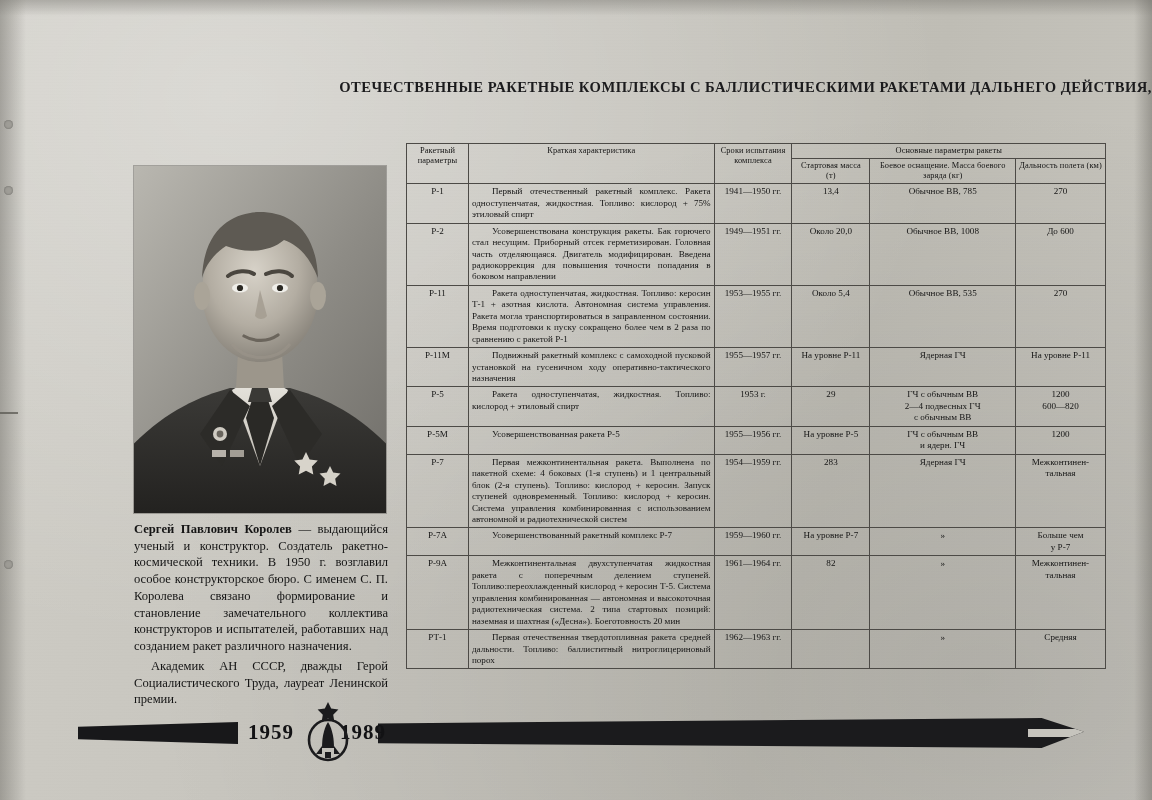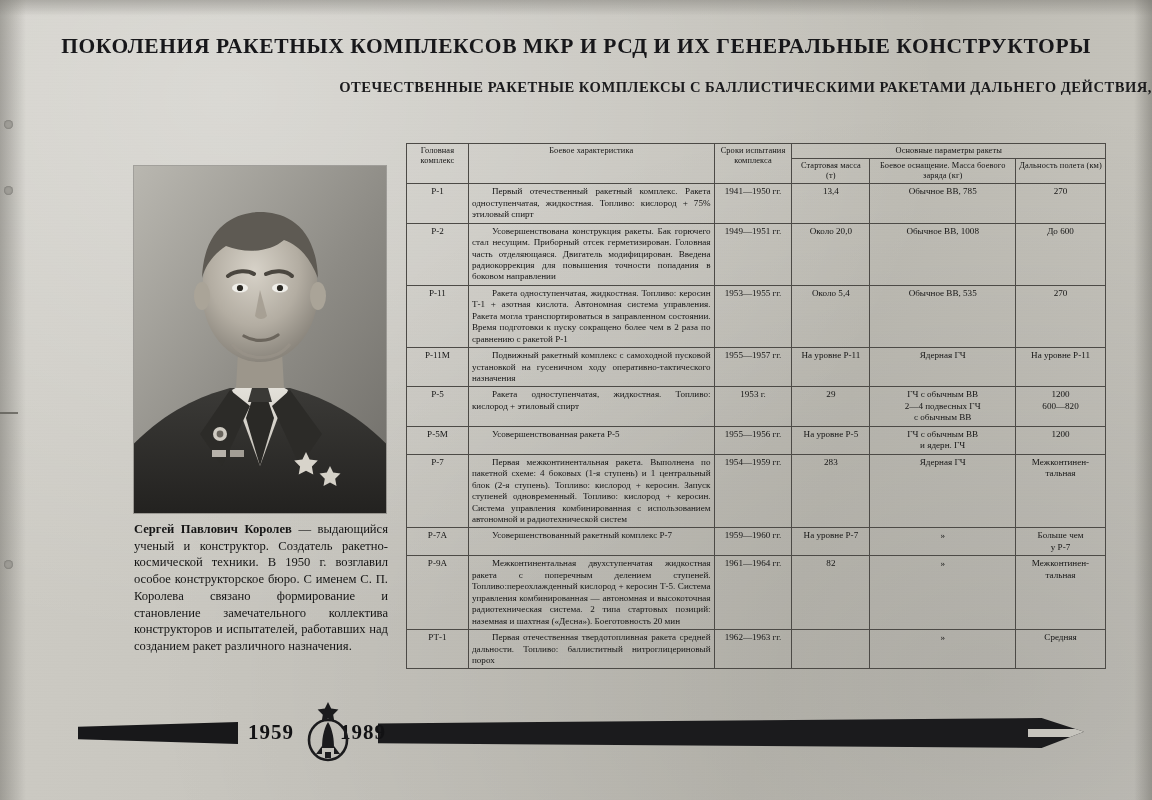--- a/index.html
+++ b/index.html
@@ -216,21 +216,20 @@
 <div class="page">
   <div class="grain"></div>
   <div class="edge-left"></div>
   <div class="edge-top"></div>
   <div class="edge-right"></div>
   <div class="punch" style="top:120px"></div>
   <div class="punch" style="top:186px"></div>
   <div class="punch" style="top:560px"></div>
   <div class="tick-mark" style="top:412px"></div>
 
-  <div class="title-main">ПОКОЛЕНИЯ РАКЕТНЫХ КОМПЛЕКСОВ МКР И РСД И ИХ ГЕНЕРАЛЬНЫЕ КОНСТРУКТОРЫ</div>
   <div class="title-sub">
     <div>ОТЕЧЕСТВЕННЫЕ РАКЕТНЫЕ КОМПЛЕКСЫ С БАЛЛИСТИЧЕСКИМИ РАКЕТАМИ ДАЛЬНЕГО ДЕЙСТВИЯ,</div>
   </div>
 
   <div class="portrait-wrap">
     <svg class="portrait" viewBox="0 0 252 347" preserveAspectRatio="none">
       <defs>
         <linearGradient id="bgGrad" x1="0" y1="0" x2="1" y2="1">
           <stop offset="0%" stop-color="#b9b7b0"></stop>
           <stop offset="55%" stop-color="#8d8b85"></stop>
@@ -294,36 +293,37 @@
         <rect x="96" y="284" width="14" height="7" fill="#a9a49b"></rect>
       </g>
 
       <rect x="0" y="0" width="252" height="347" fill="none"></rect>
       <rect x="0" y="0" width="252" height="347" fill="url(#bgGrad)" opacity="0"></rect>
     </svg>
   </div>
 
   <div class="bio">
     <p class="first"><b>Сергей Павлович Королев</b><span> — выдающийся ученый и конструктор. Создатель ракетно-космической техники. В 1950 г. возглавил особое конструкторское бюро. С именем С. П. Королева связано формирование и становление замечательного коллектива конструкторов и испытателей, работавших над созданием ракет различного назначения.</span></p>
+    <p class="para2">Академик АН СССР, дважды Герой Социалистического Труда, лауреат Ленинской премии.</p>
   </div>
 
   <div class="table-area">
     <table class="specs">
       <colgroup>
         <col class="col-complex">
           <col class="col-char">
           <col class="col-dates">
         <col class="col-mass">
           <col class="col-warhead">
           <col class="col-range">
       </colgroup>
       <thead>
         <tr>
-          <th rowspan="2">Головная комплекс</th>
-          <th rowspan="2">Боевое характеристика</th>
+          <th rowspan="2">Ракетный параметры</th>
+          <th rowspan="2">Краткая характеристика</th>
           <th rowspan="2">Сроки испытания комплекса</th>
           <th colspan="3">Основные параметры ракеты</th>
         </tr>
         <tr>
           <th>Стартовая масса (т)</th>
           <th>Боевое оснащение. Масса боевого заряда (кг)</th>
           <th>Дальность полета (км)</th>
         </tr>
       </thead>
       <tbody>

